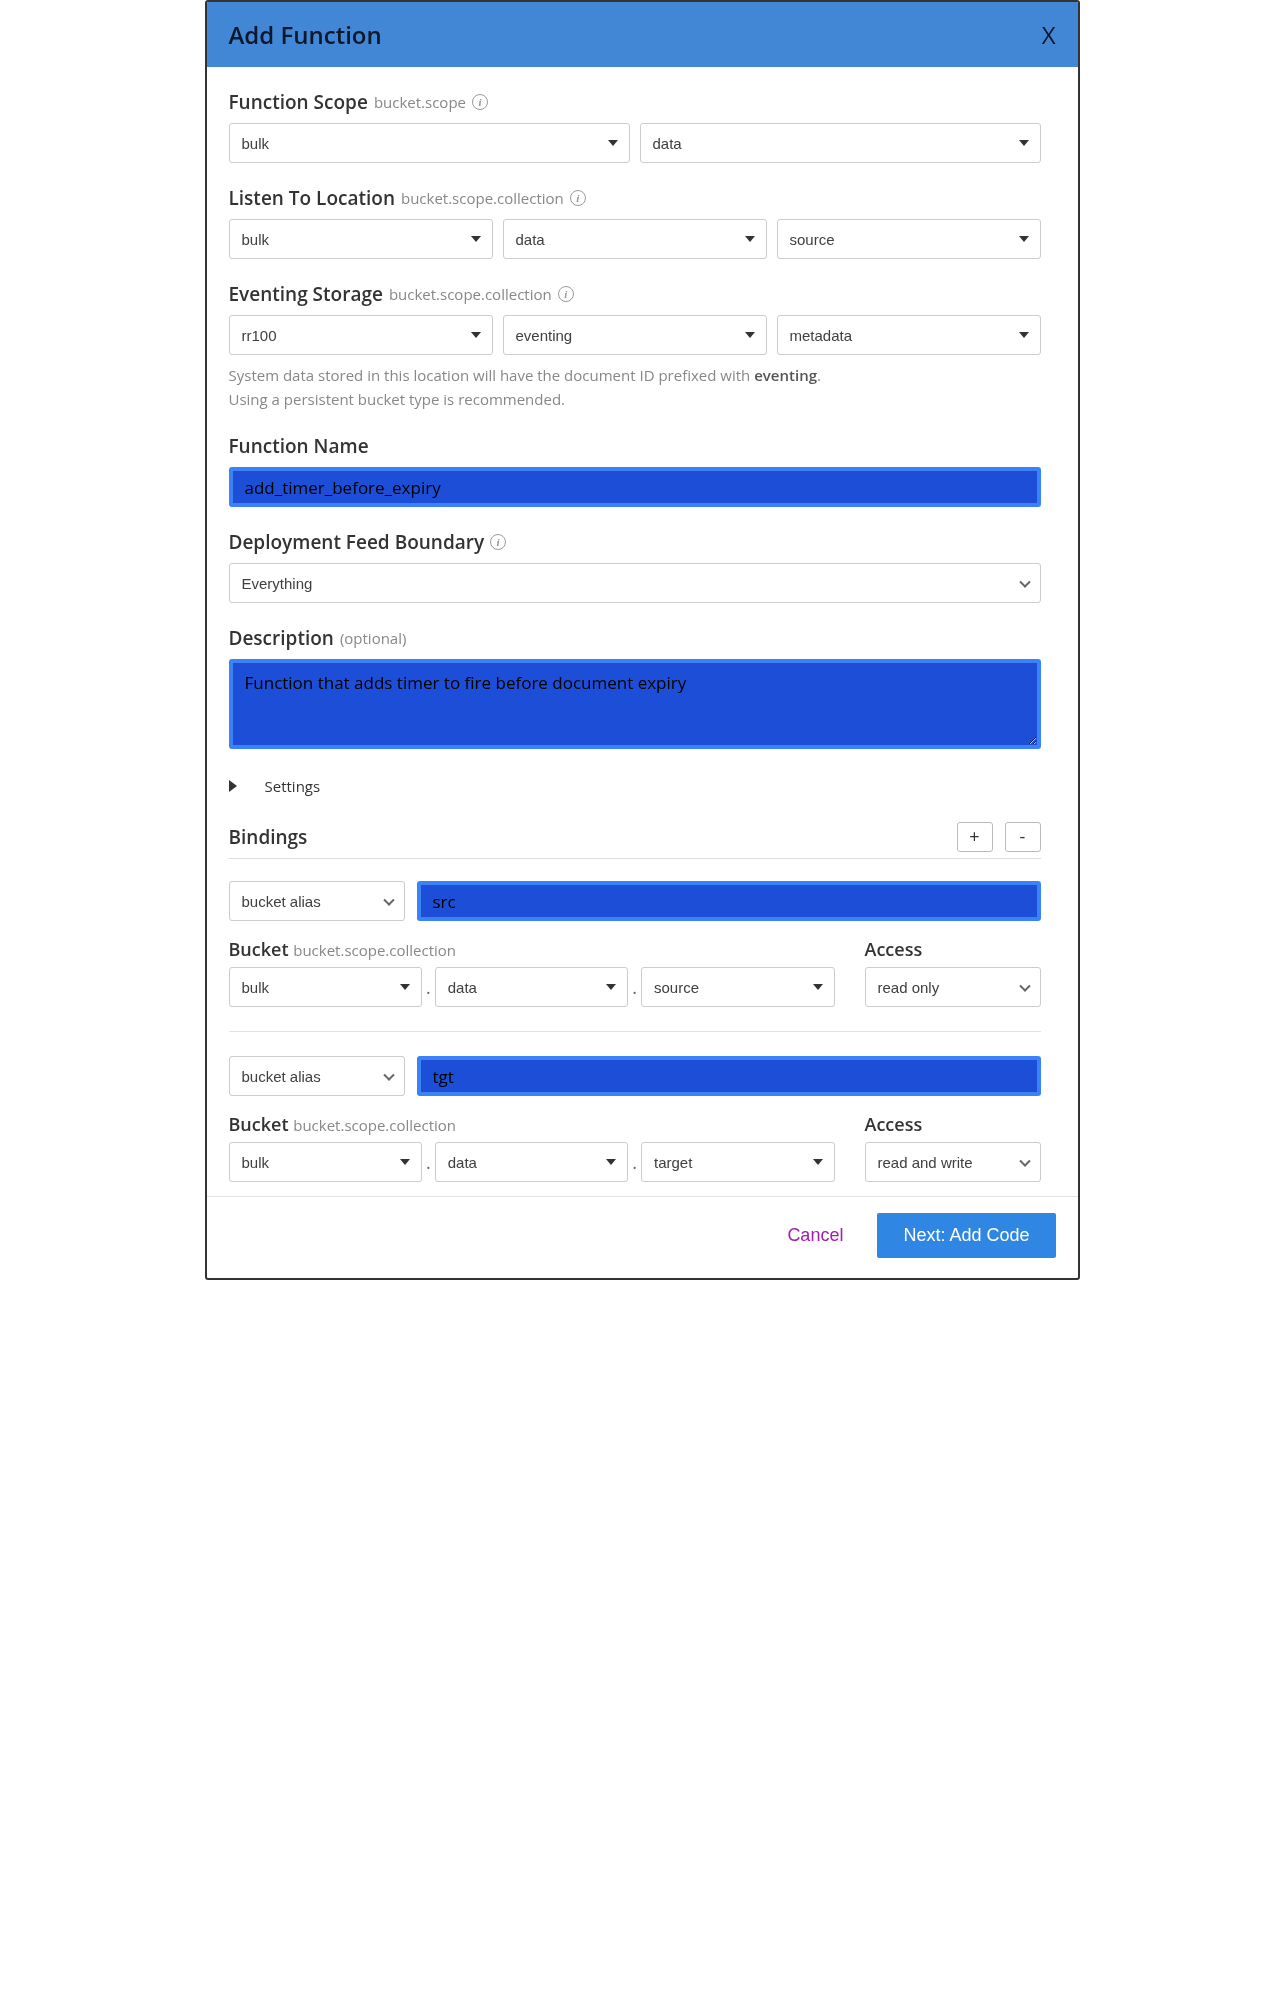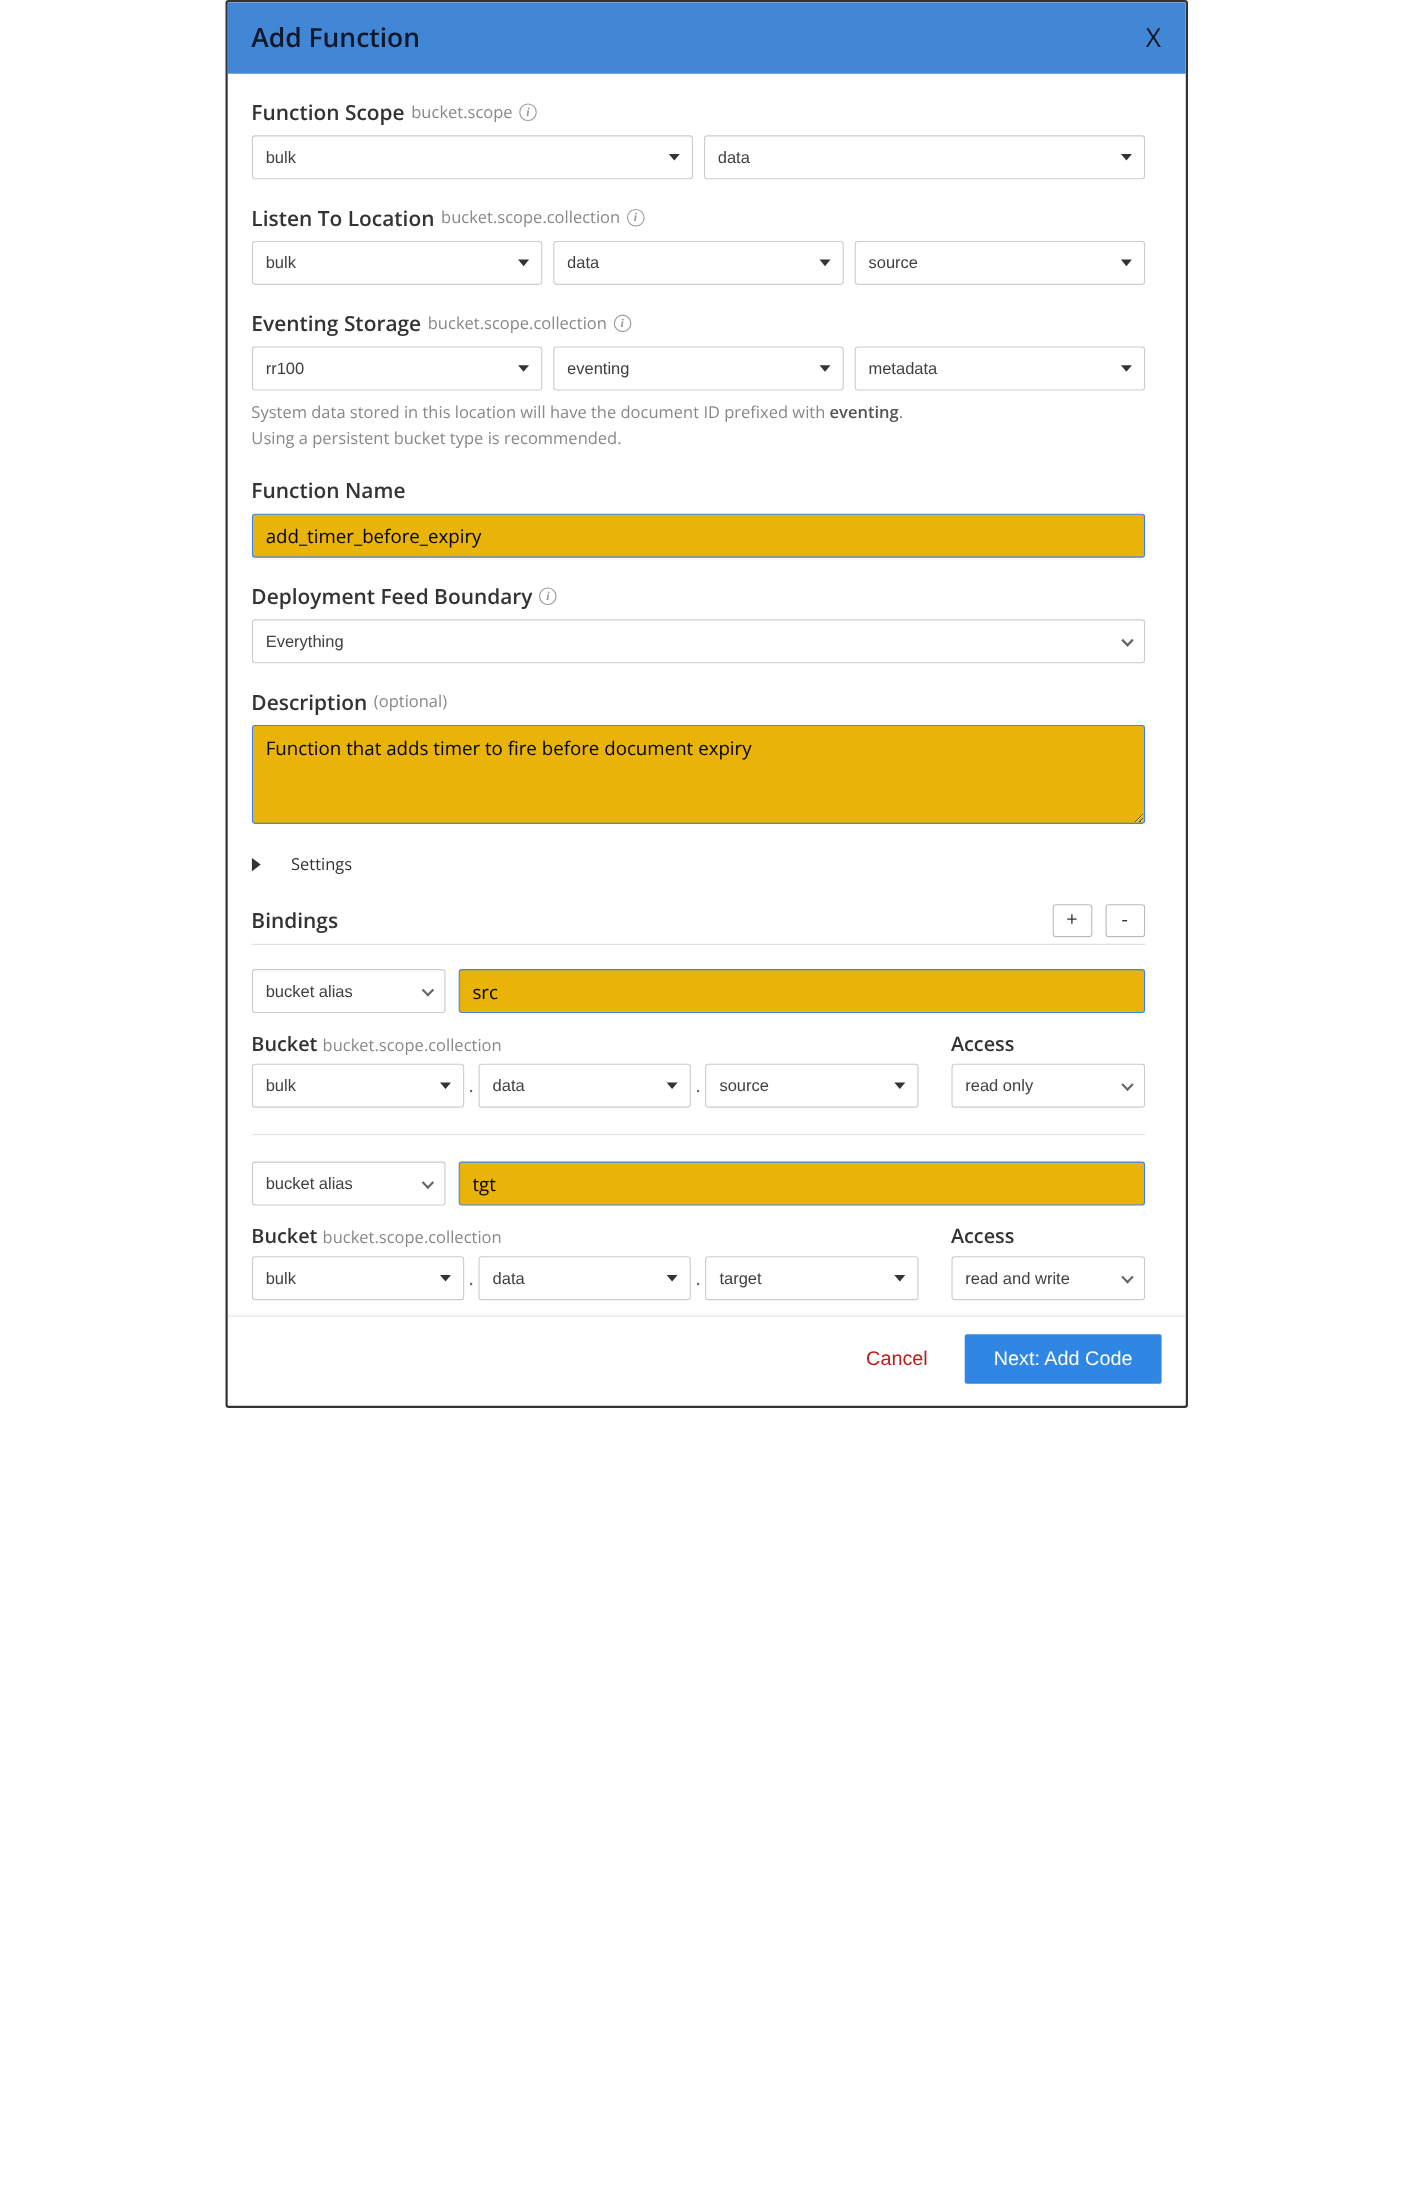--- a/index.html
+++ b/index.html
@@ -23,21 +23,21 @@
   .select-box::after {
     content: ""; position: absolute; right: 12px; top: 50%; transform: translateY(-50%);
     border-left: 5px solid transparent; border-right: 5px solid transparent; border-top: 6px solid #333;
     pointer-events: none;
   }
   .select-box.chevron::after {
     content: ""; border: solid #666; border-width: 0 2px 2px 0; display: inline-block; padding: 3px;
     transform: translateY(-60%) rotate(45deg);
   }
   input[type="text"], textarea, select.plain {
-    width: 100%; font-size: 17px; padding: 8px 12px; border: 1px solid #3b82f6; border-radius: 3px; font-family: inherit; background: #eab308;
+    width: 100%; font-size: 17px; padding: 8px 12px; border: 4px solid #3b82f6; border-radius: 3px; font-family: inherit; background: #1d4ed8;
   }
   input[type="text"] { height: 40px; }
   textarea { height: 90px; resize: vertical; }
   .hint { font-size: 15px; color: #888; margin-top: 8px; line-height: 1.6; }
   .hint strong { color: #555; font-weight: 600; }
   .settings-row { display: flex; align-items: center; gap: 28px; font-size: 15px; margin-bottom: 26px; cursor: pointer; }
   .settings-row .tri { width: 0; height: 0; border-top: 6px solid transparent; border-bottom: 6px solid transparent; border-left: 8px solid #333; }
   .bindings-header { display: flex; justify-content: space-between; align-items: center; border-bottom: 1px solid #ddd; padding-bottom: 6px; margin-bottom: 22px; }
   .bindings-header .title { font-size: 19px; font-weight: 600; }
   .bindings-header .btns { display: flex; gap: 12px; }
@@ -48,21 +48,21 @@
   .binding-row2 { display: flex; gap: 0; align-items: flex-end; }
   .binding-col-bucket { flex: 1; }
   .binding-col-access { width: 176px; flex: none; margin-left: 30px; }
   .binding-label { font-size: 18px; font-weight: 600; margin-bottom: 6px; }
   .binding-label .sub { font-size: 15px; font-weight: 400; color: #888; }
   .triple { display: flex; align-items: flex-end; }
   .triple .select-box { flex: 1; }
   .dot { padding: 0 4px 8px 4px; color: #666; font-size: 18px; }
   .binding-divider { border: none; border-top: 1px solid #e2e2e2; margin: 24px 0; }
   .dialog-footer { border-top: 1px solid #e2e2e2; padding: 16px 22px 20px; display: flex; justify-content: flex-end; gap: 28px; align-items: center; margin-top: 8px; }
-  .btn-cancel { color: #b91c1c; font-size: 18px; cursor: pointer; background: none; border: none; }
+  .btn-cancel { color: #a21caf; font-size: 18px; cursor: pointer; background: none; border: none; }
   .btn-primary { background: #2f86e3; color: #ffffff; border: none; border-radius: 2px; padding: 12px 26px; font-size: 18px; cursor: pointer; }
 </style>
 </head>
 <body>
 
 <div class="dialog">
   <div class="dialog-header">
     <div class="dialog-title">Add Function</div>
     <div class="dialog-close">X</div>
   </div>

